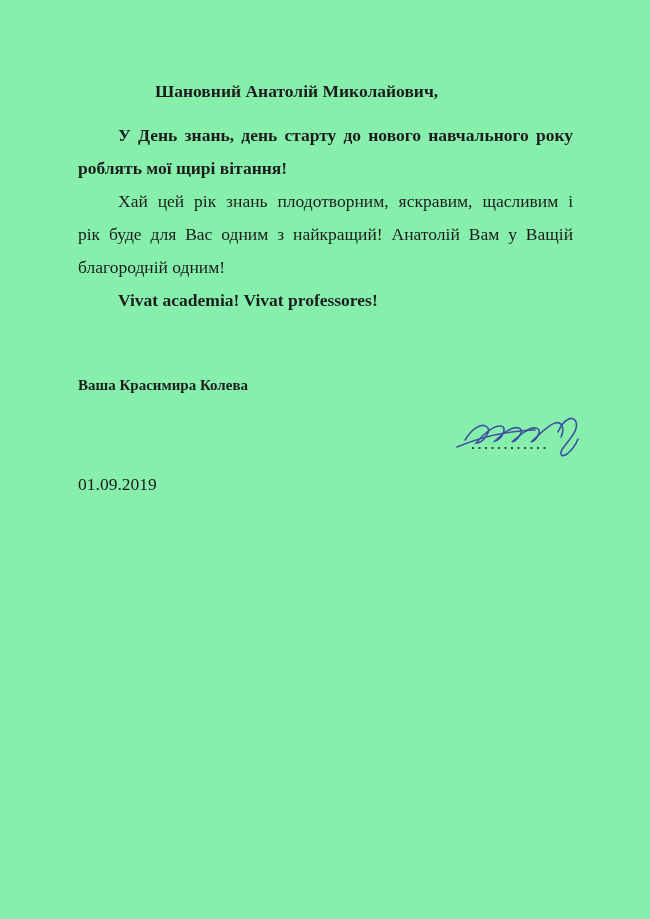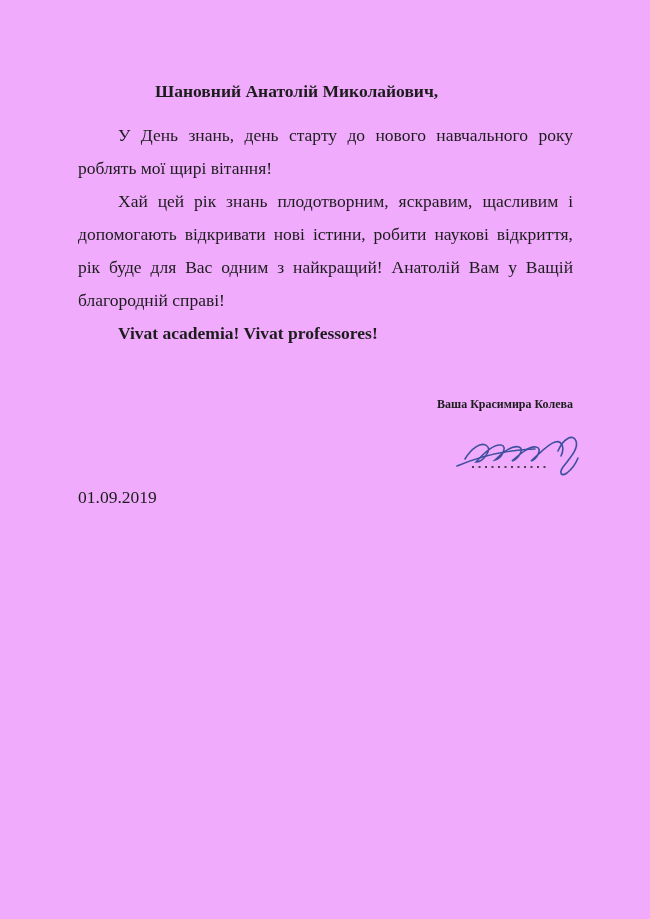--- a/index.html
+++ b/index.html
@@ -12,71 +12,69 @@
     height: 919px;
     font-family: "Liberation Serif", "DejaVu Serif", serif;
     color: #1c1c1c;
     overflow: hidden;
   }
   .page {
     box-sizing: border-box;
     width: 650px;
     height: 919px;
     padding: 75px 77px 0 78px;
-    background: #f0abfc;
+    background: #86efac;
   }
   .line {
     font-size: 17.5px;
     line-height: 33px;
     white-space: normal;
   }
   .bold { font-weight: bold; }
   .salutation { margin-left: 77px; }
   .para { margin: 0; }
-  .p1 { margin-top: 11px; }
+  .p1 { margin-top: 11px; font-weight: bold; }
   .jline {
     text-align: justify;
     text-align-last: justify;
   }
   .indent { padding-left: 40px; }
   .vivat { padding-left: 40px; }
   .sig-name {
-    margin-top: 38px;
-    text-align: right;
-    font-size: 12px;
+    margin-top: 52px;
+    font-size: 15px;
     line-height: 33px;
   }
   .sig-row {
     display: flex;
     justify-content: flex-end;
     margin-right: -16px;
     height: 60px;
     align-items: flex-start;
   }
-  .footer { }
+  .footer { margin-top: 6px; }
 </style>
 </head>
 <body>
 
 <div class="page">
 
   <div class="salutation">
     <div class="line bold">Шановний Анатолій Миколайович,</div>
   </div>
 
   <div class="para p1">
     <div class="line jline indent">У День знань, день старту до нового навчального року</div>
     <div class="line">роблять мої щирі вітання!</div>
   </div>
 
   <div class="para p2">
     <div class="line jline indent">Хай цей рік знань плодотворним, яскравим, щасливим і</div>
-    <div class="line jline">допомогають відкривати нові істини, робити наукові відкриття,</div>
     <div class="line jline">рік буде для Вас одним з найкращий! Анатолій Вам у Ващій</div>
-    <div class="line">благородній справі!</div>
+    <div class="line">благородній одним!</div>
   </div>
 
   <div class="line bold vivat">Vivat academia! Vivat professores!</div>
 
   <div class="sig-name bold">Ваша Красимира Колева</div>
 
   <div class="sig-row">
     <span>
       <svg width="134" height="58" viewBox="0 0 134 58" fill="none" xmlns="http://www.w3.org/2000/svg">
 

